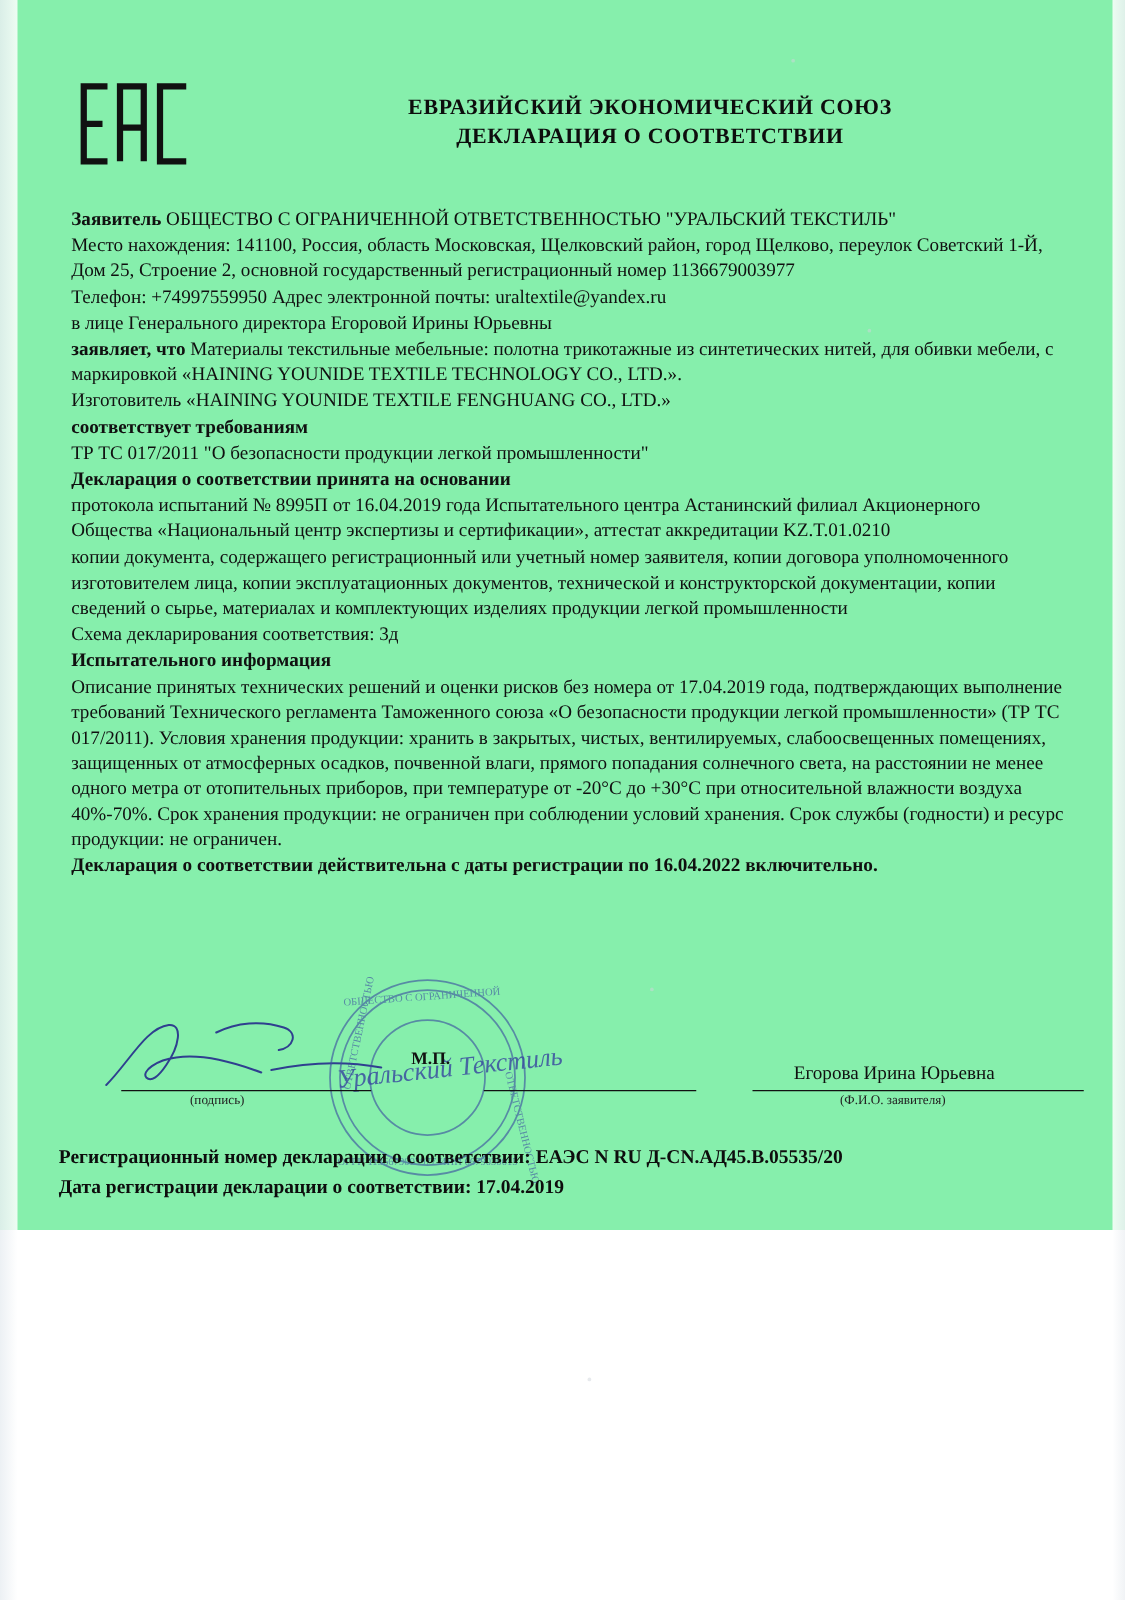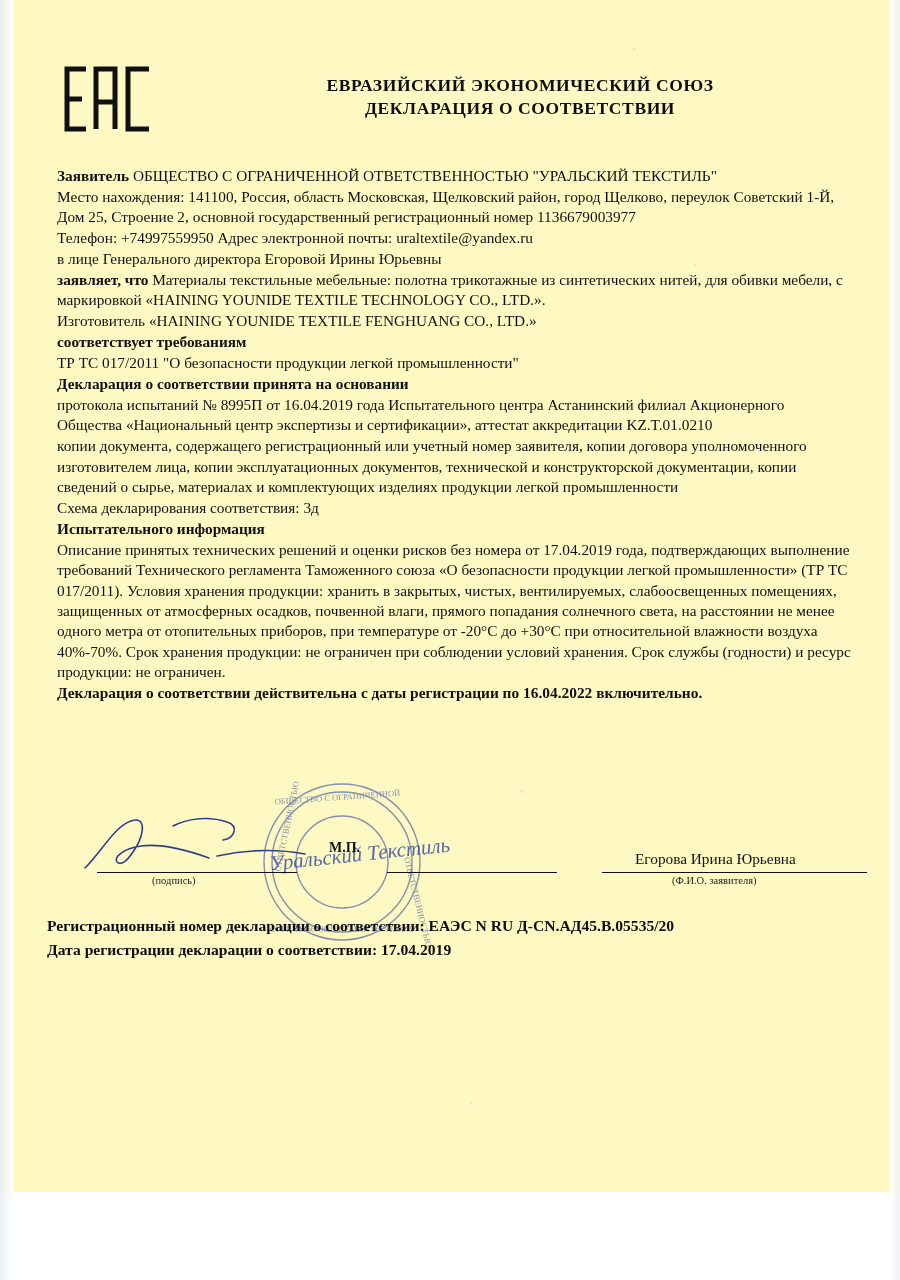--- a/index.html
+++ b/index.html
@@ -11,22 +11,22 @@
     width: 900px;
     height: 1280px;
     font-family: "Liberation Serif", serif;
     color: #111111;
     position: relative;
     overflow: hidden;
   }
   .page {
     position: relative;
     width: 900px;
-    height: 1192px;
-    background: #fef9c3;
+    height: 984px;
+    background: #86efac;
   }
   
   .scan-edge-left {
     position: absolute;
     left: 0; top: 0;
     width: 14px; height: 1280px;
     background: linear-gradient(to right, #e9eef2, #ffffff);
     opacity: .85;
   }
   .scan-edge-right {

